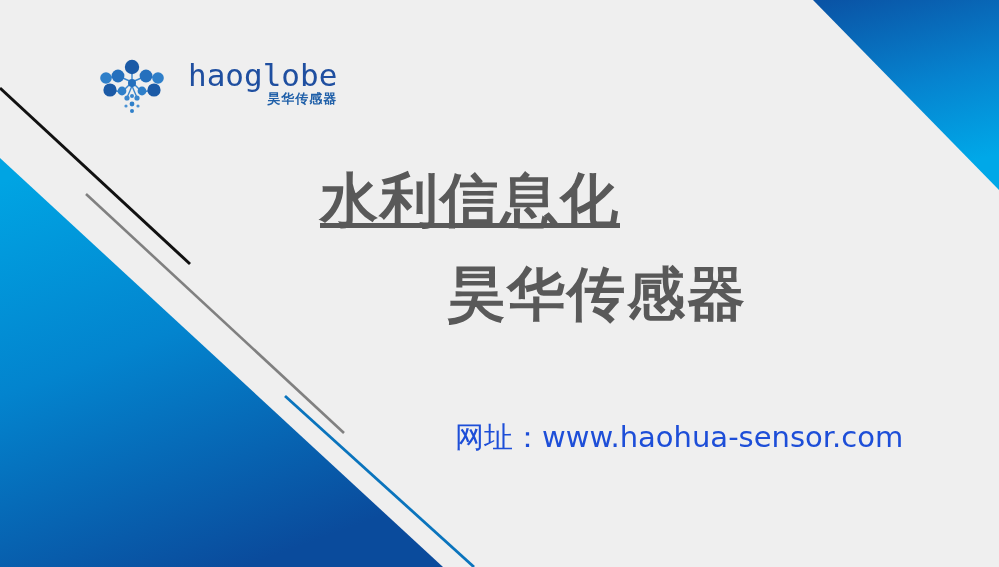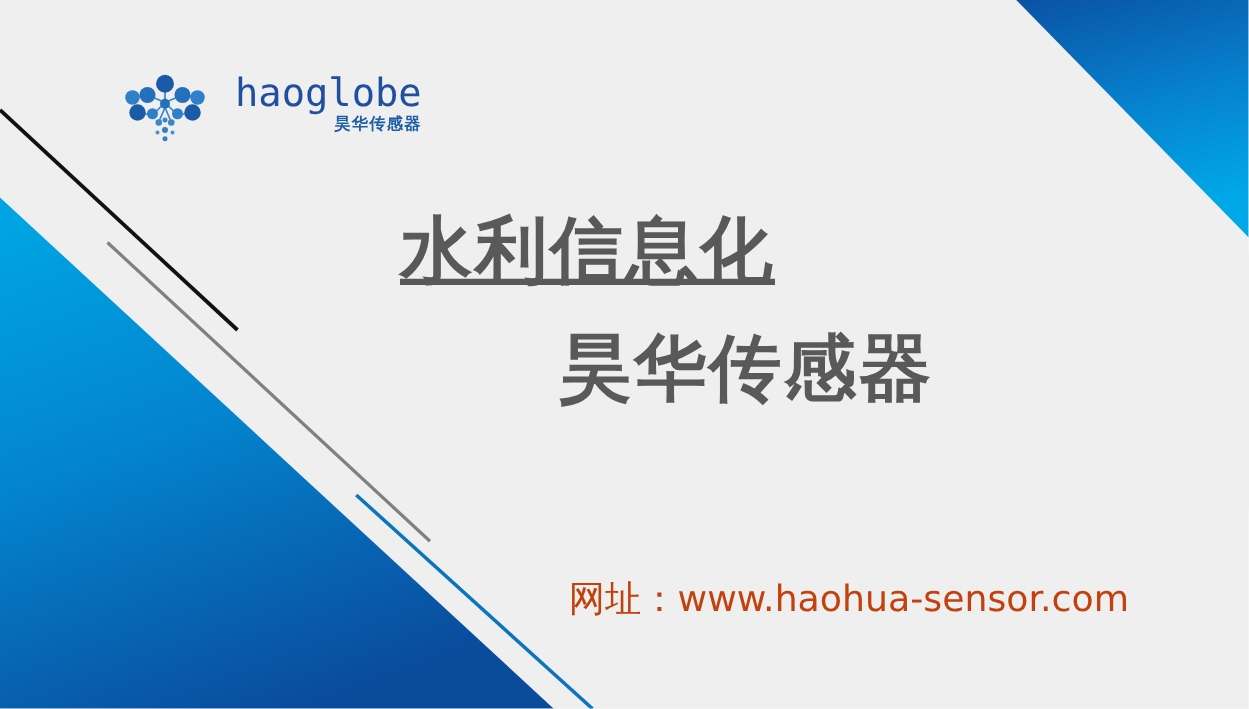--- a/index.html
+++ b/index.html
@@ -80,25 +80,24 @@
   }
   #title-line-1 { left: 320px; top: 168px; text-decoration: underline; }
   #title-line-2 { left: 447px; top: 262px; }
 
   
   #url-line {
     position: absolute;
     left: 455px;
     top: 418px;
     white-space: nowrap;
-    color: #c2410c;
+    color: #1d4ed8;
     font-family: "DejaVu Sans", "Liberation Sans", sans-serif;
     font-size: 29px;
     line-height: 38px;
-    margin-top: 42px;
   }
   #url-label { letter-spacing: 0px; }
   #url-value { letter-spacing: 0px; }
 </style>
 </head>
 <body>
 
 <div id="slide">
 
   <svg id="bg-svg" viewBox="0 0 999 567" preserveAspectRatio="none">

